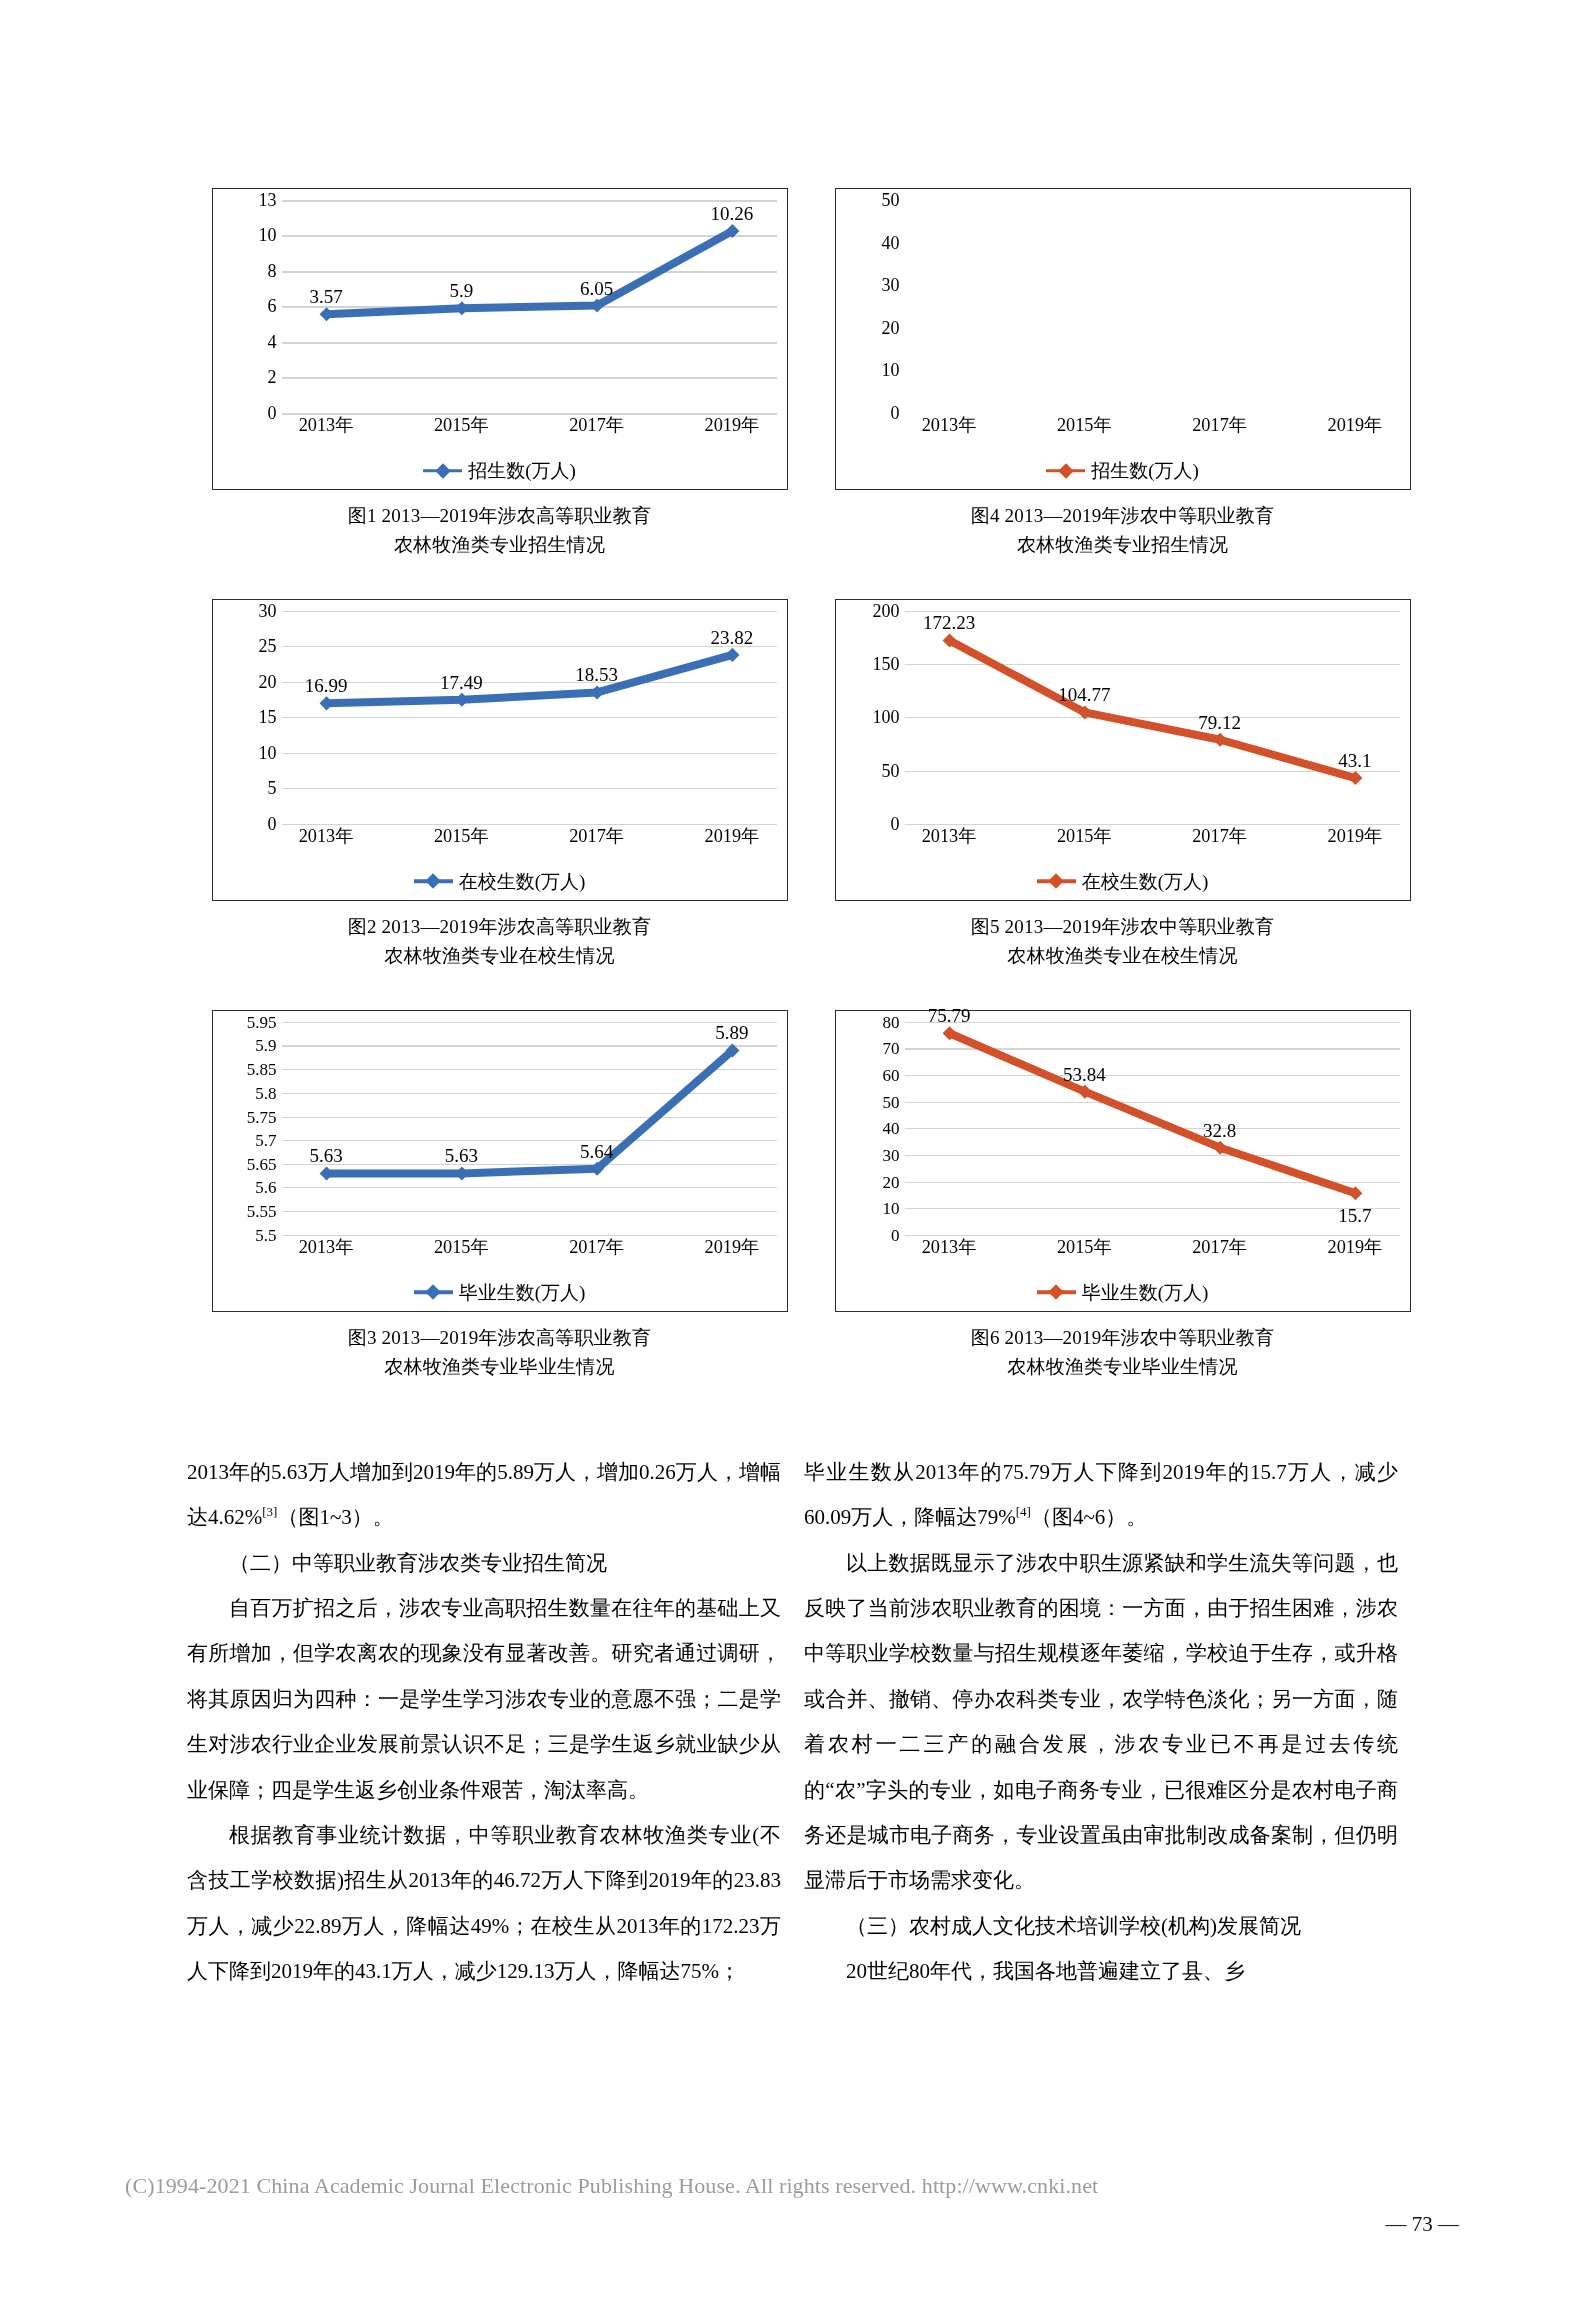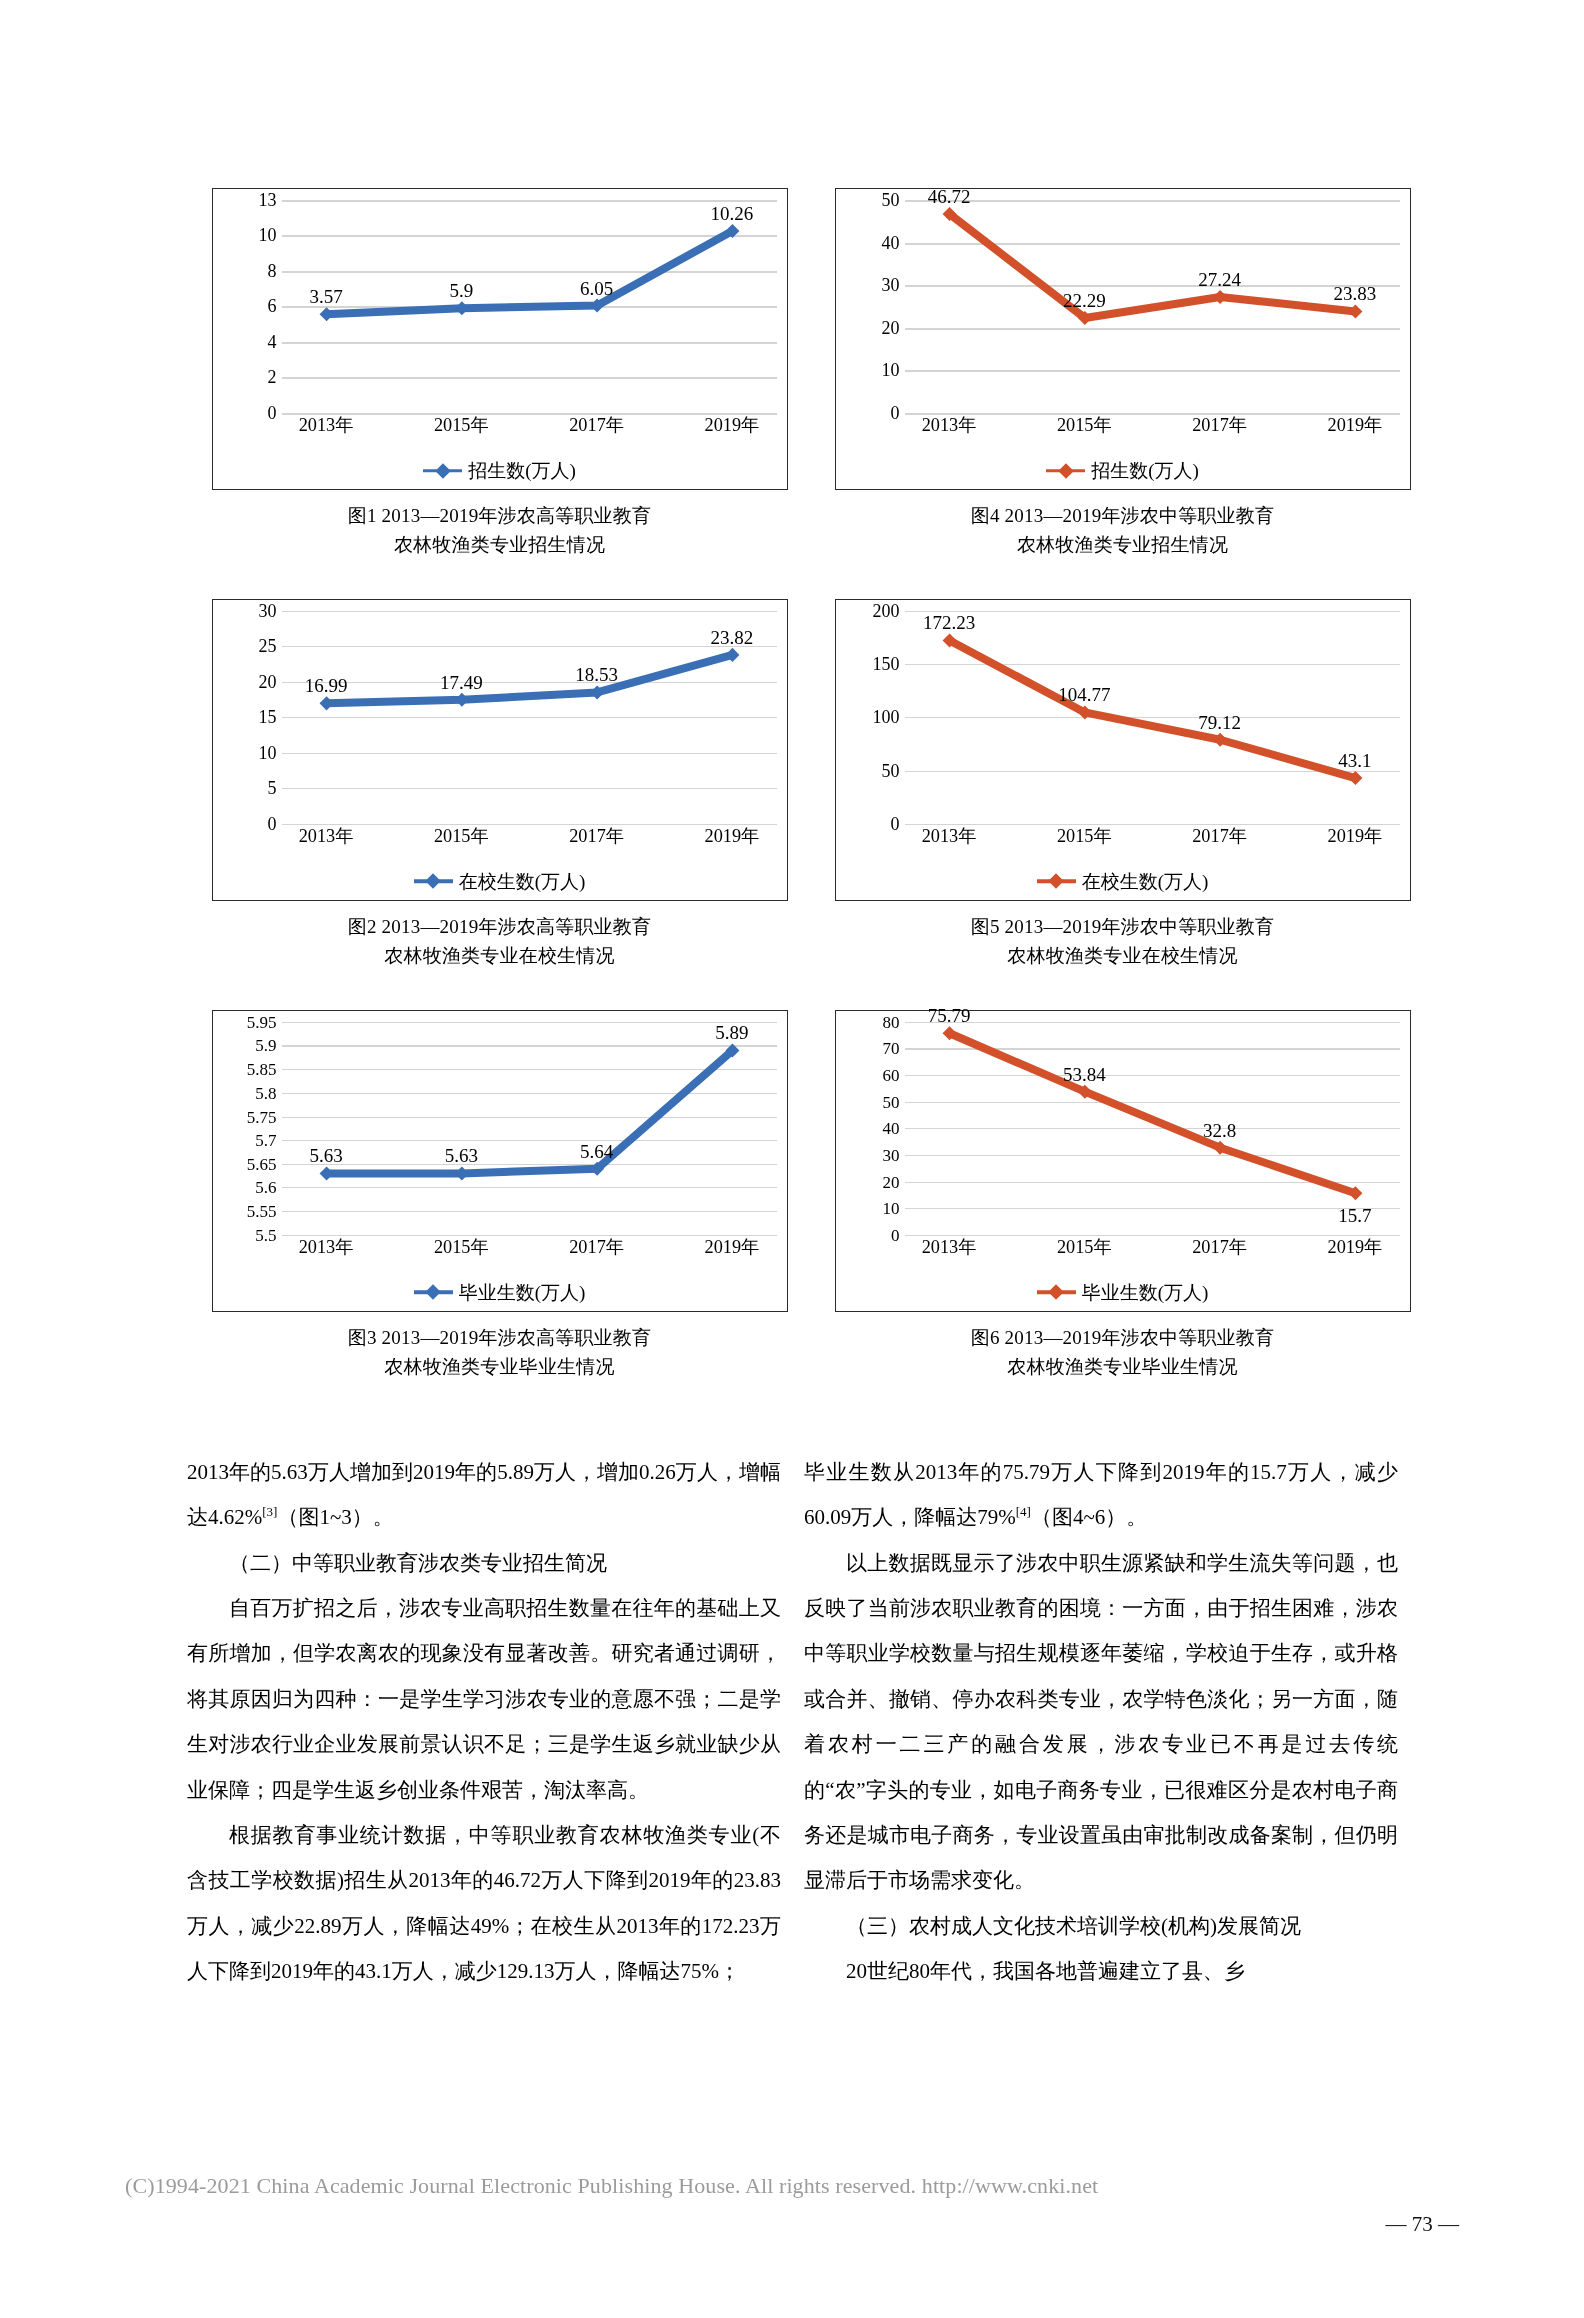--- a/index.html
+++ b/index.html
@@ -297,39 +297,20 @@
         <div class="chart-box">
             <div class="chart-inner">
               <div class="plot-wrap">
                 <div class="ylabels">
                   <div class="ytick" style="top: 213px;">0</div>
                   <div class="ytick" style="top: 170px;">10</div>
                   <div class="ytick" style="top: 128px;">20</div>
                   <div class="ytick" style="top: 85px;">30</div>
                   <div class="ytick" style="top: 43px;">40</div>
                   <div class="ytick" style="top: 0px;">50</div>
-                </div>
-                <div class="plot">
-                  <div class="gridline" style="top: 213px; background: rgb(212, 212, 212);"></div>
-                  <div class="gridline" style="top: 170px; background: rgb(212, 212, 212);"></div>
-                  <div class="gridline" style="top: 128px; background: rgb(212, 212, 212);"></div>
-                  <div class="gridline" style="top: 85px; background: rgb(212, 212, 212);"></div>
-                  <div class="gridline" style="top: 43px; background: rgb(212, 212, 212);"></div>
-                  <div class="gridline" style="top: 0px; background: rgb(212, 212, 212);"></div>
-                  <svg viewBox="0 0 1000 430" preserveAspectRatio="none">
-                    <polyline points="90,28.20799999999997 363.3333333333333,238.306 636.6666666666666,195.73600000000002 910,225.062" fill="none" stroke="#D2502A" stroke-width="8" vector-effect="non-scaling-stroke" stroke-linejoin="round"></polyline>
-                    <rect x="80" y="18.20799999999997" width="20" height="20" fill="#D2502A" transform="rotate(45 90 28.20799999999997)"></rect>
-                    <rect x="353.3333333333333" y="228.306" width="20" height="20" fill="#D2502A" transform="rotate(45 363.3333333333333 238.306)"></rect>
-                    <rect x="626.6666666666666" y="185.73600000000002" width="20" height="20" fill="#D2502A" transform="rotate(45 636.6666666666666 195.73600000000002)"></rect>
-                    <rect x="900" y="215.062" width="20" height="20" fill="#D2502A" transform="rotate(45 910 225.062)"></rect>
-                  </svg>
-                  <div class="dlabel" style="left: 9%; top: 6px;">46.72</div>
-                  <div class="dlabel" style="left: 36.3333%; top: 110px;">22.29</div>
-                  <div class="dlabel" style="left: 63.6667%; top: 89px;">27.24</div>
-                  <div class="dlabel" style="left: 91%; top: 103px;">23.83</div>
                 </div>
               </div>
               <div class="xlabels">
                 <div class="xtick" style="left: 9%;">2013年</div>
                 <div class="xtick" style="left: 36.3333%;">2015年</div>
                 <div class="xtick" style="left: 63.6667%;">2017年</div>
                 <div class="xtick" style="left: 91%;">2019年</div>
               </div>
               <div class="legend">
                 <span class="legend-marker">

